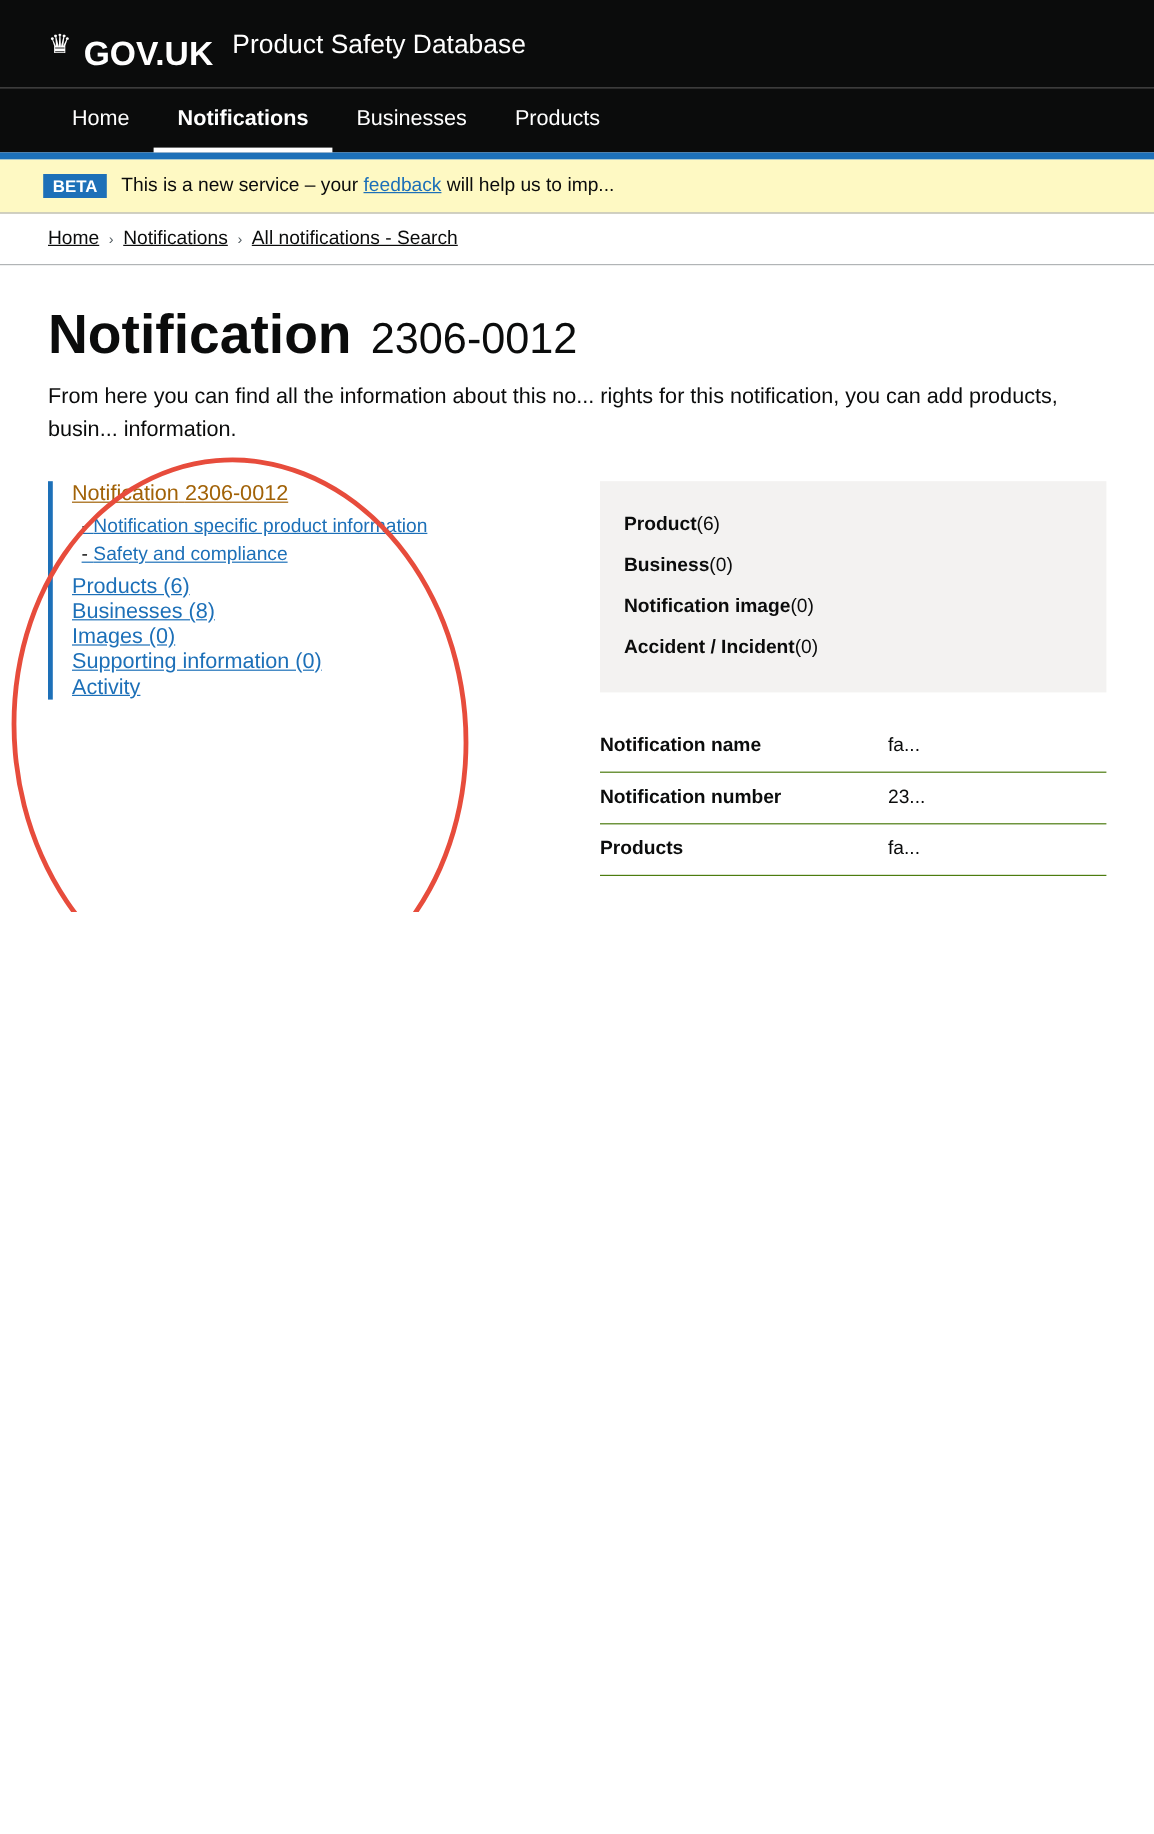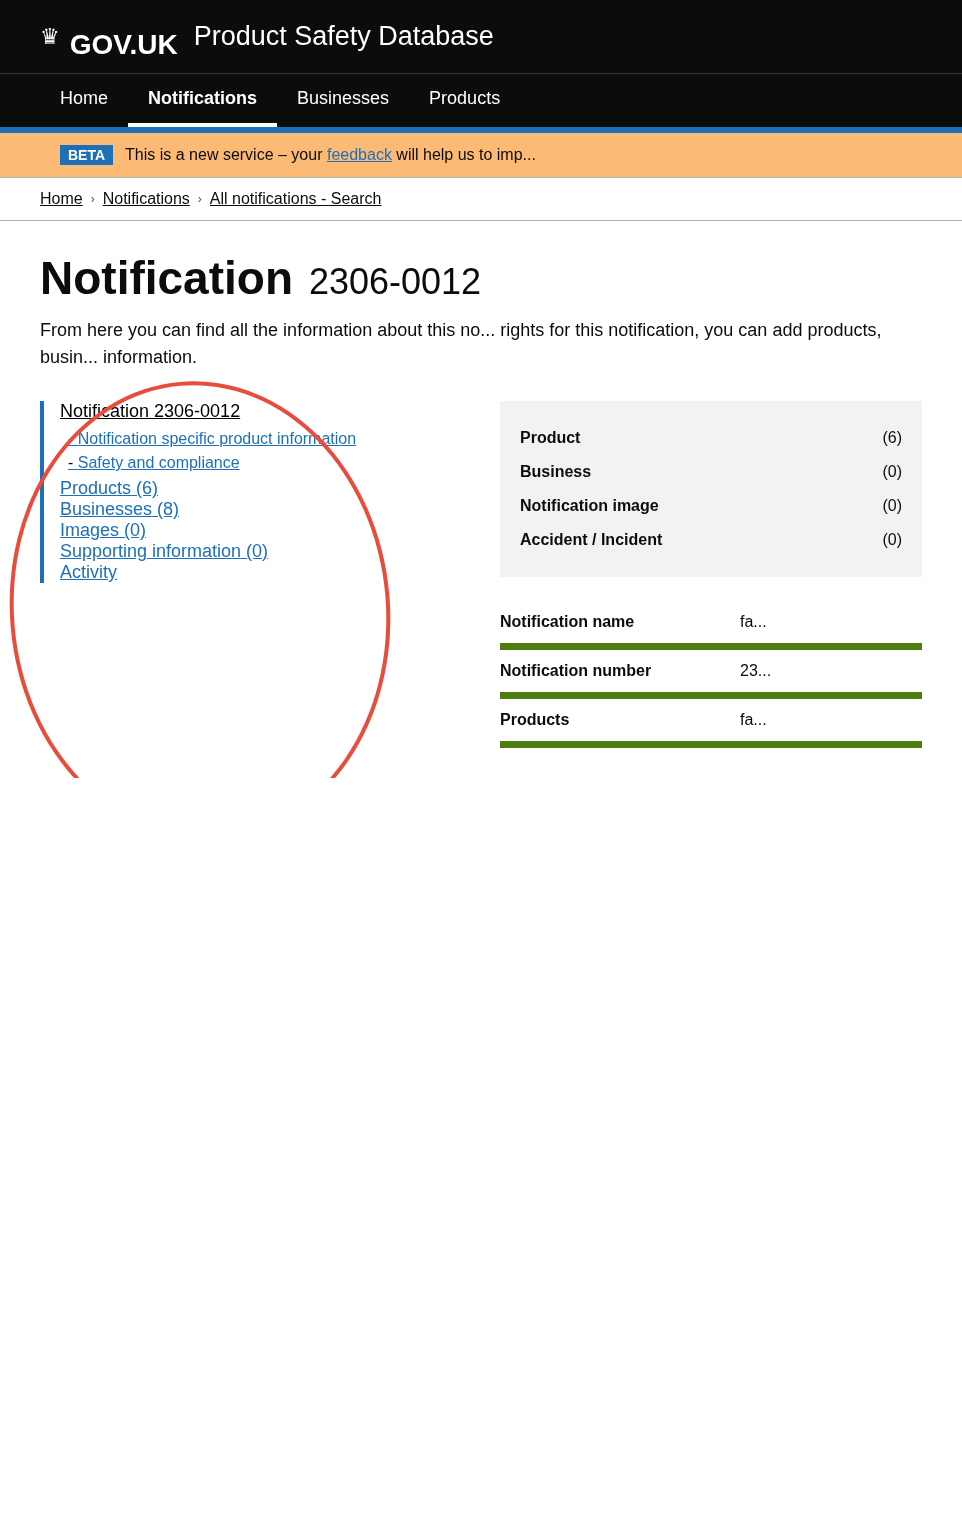--- a/index.html
+++ b/index.html
@@ -23,21 +23,21 @@
       color: #fff;
       font-size: 22px;
     }
     .gov-uk-text {
       font-size: 28px;
       font-weight: bold;
       color: #fff;
       margin-top: 17px;
     }
     .header-subtitle {
-      font-size: 27px;
+      font-size: 22px;
       color: #fff;
       font-weight: normal;
     }
 
     
     .nav {
       background: #0b0c0c;
       padding: 0 40px;
       border-top: 1px solid #333;
     }
@@ -60,22 +60,22 @@
     }
 
     
     .blue-bar {
       background: #1d70b8;
       height: 6px;
     }
 
     
     .beta-banner {
-      background: #fdba74;
-      padding: 12px 60px;
+      background: #fef9c3;
+      padding: 12px 36px;
       border-bottom: 1px solid #b1b4b6;
       display: flex;
       align-items: center;
       gap: 12px;
       font-size: 16px;
     }
     .beta-tag {
       background: #1d70b8;
       color: #fff;
       font-weight: bold;
@@ -145,21 +145,21 @@
     .sidebar-nav {
       flex: 0 0 420px;
       position: relative;
     }
     .sidebar-nav-inner {
       border-left: 4px solid #1d70b8;
       padding-left: 16px;
     }
     .sidebar-nav .nav-main-link {
       font-weight: bold;
-      color: #000000;
+      color: #a16207;
       font-size: 18px;
       display: block;
       margin-bottom: 8px;
     }
     .sidebar-nav .nav-main-link span {
       font-weight: normal;
     }
     .sidebar-nav .nav-sub-link {
       color: #1d70b8;
       text-decoration: underline;
@@ -200,38 +200,37 @@
     }
 
     
     .summary-box {
       background: #f3f2f1;
       padding: 20px;
       margin-bottom: 24px;
     }
     .summary-box-row {
       display: flex;
-      justify-content: space-between;
       padding: 8px 0;
       font-size: 16px;
     }
     .summary-box-row strong {
       font-weight: bold;
     }
     .summary-box-row span {
       color: #0b0c0c;
     }
 
     
     .detail-table {
       width: 100%;
       border-collapse: collapse;
     }
     .detail-table tr {
-      border-bottom: 7px solid #4d7c0f;
+      border-bottom: 1px solid #4d7c0f;
     }
     .detail-table td {
       padding: 12px 0;
       font-size: 16px;
       vertical-align: top;
     }
     .detail-table td:first-child {
       font-weight: bold;
       width: 240px;
       padding-right: 20px;

